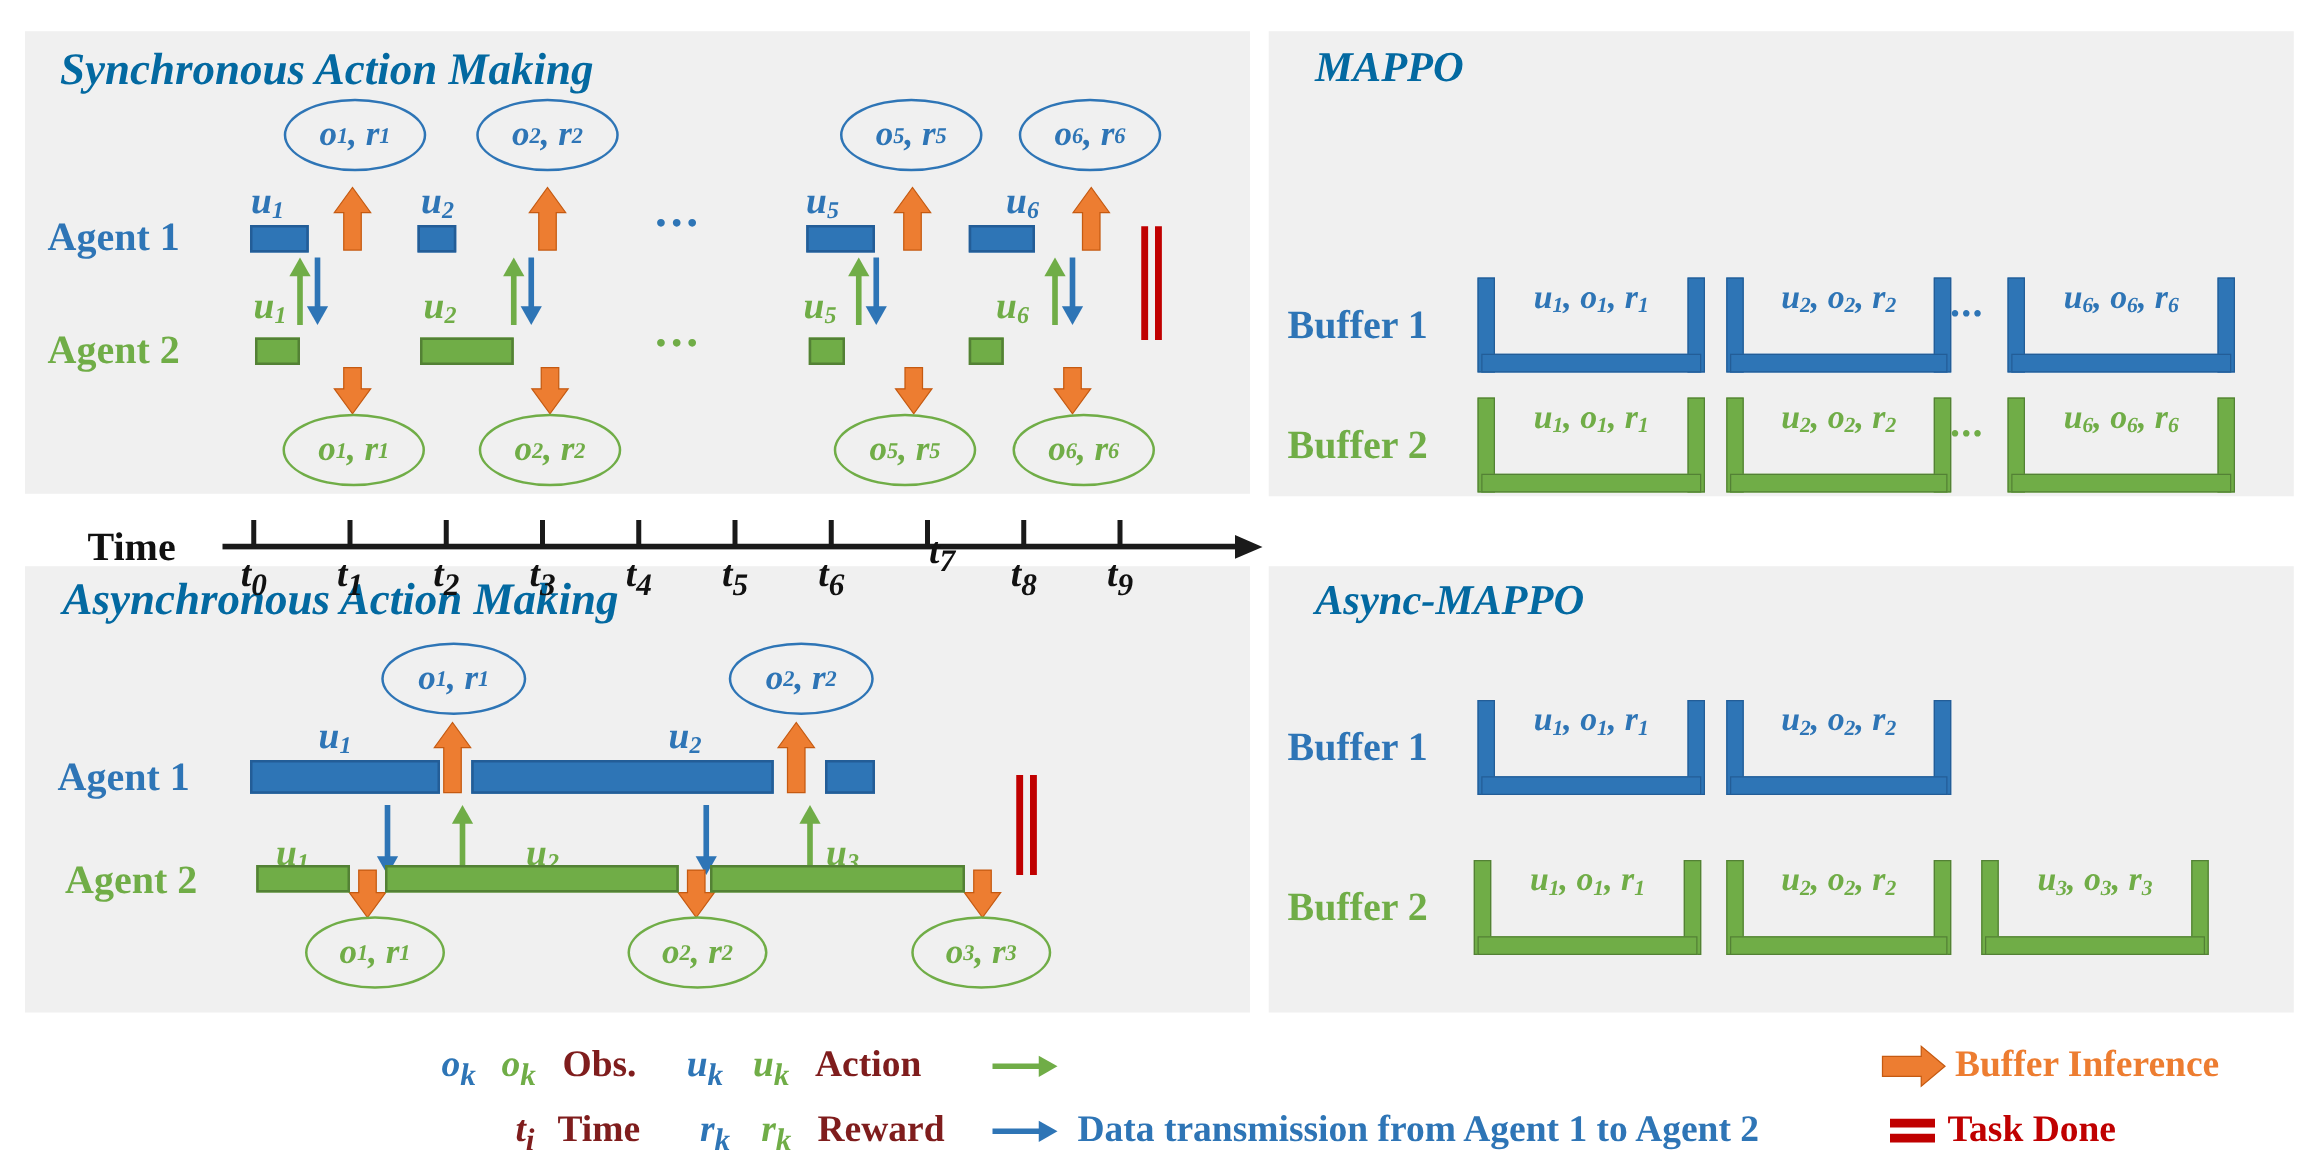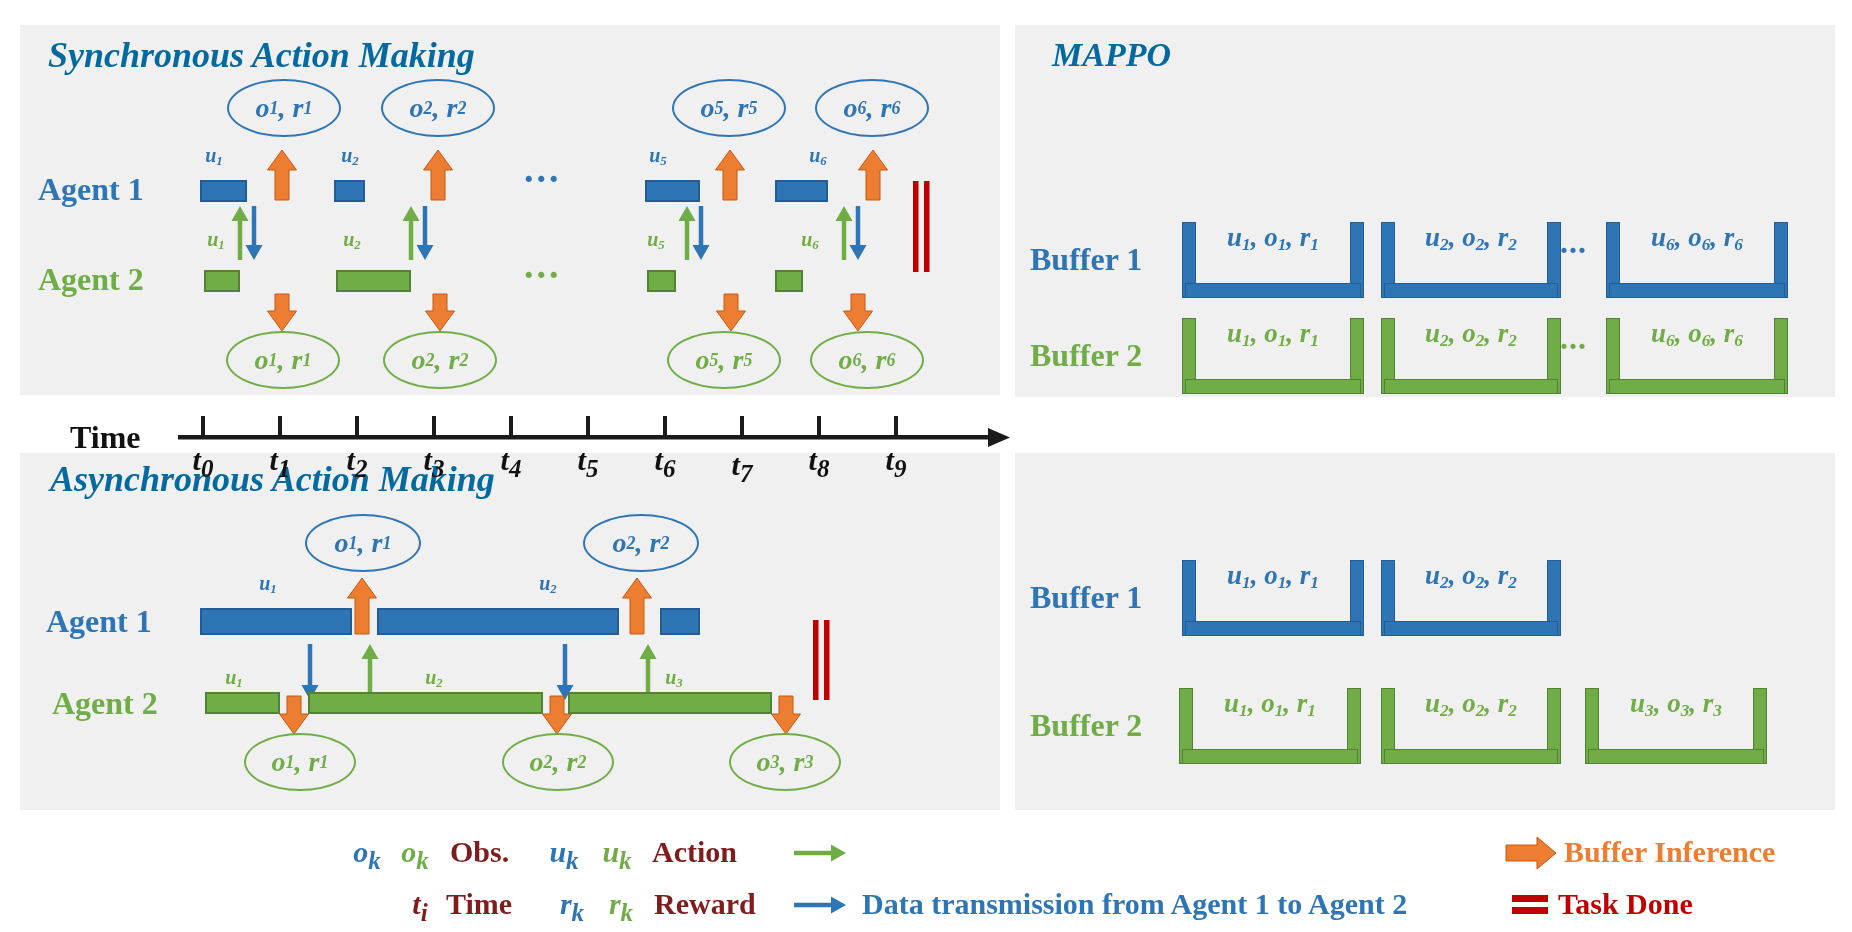--- a/index.html
+++ b/index.html
@@ -15,21 +15,21 @@
   .blue{color:#2E75B6}.green{color:#70AD47}.orange{color:#ED7D31}.red{color:#C00000}.black{color:#7f1d1d}
   .math sub,.ell sub,.btext sub,.mlabel sub{font-size:0.64em;vertical-align:-0.22em;line-height:0;}
   .math span,.ell span,.btext span,.mlabel span{white-space:pre;}
   .bar{position:absolute;box-sizing:border-box;}
   .blue-bar{background:#2E75B6;border:2px solid #235d97;}
   .green-bar{background:#70AD47;border:2px solid #538135;}
   .ell{position:absolute;border-radius:50%;display:flex;align-items:center;justify-content:center;
        font-size:28px;font-weight:bold;font-style:italic;box-sizing:border-box;white-space:nowrap;}
   .blue-ell{border:2.5px solid #2E75B6;color:#2E75B6;}
   .green-ell{border:2.5px solid #70AD47;color:#70AD47;}
-  .mlabel{position:absolute;width:44px;text-align:center;font-size:20px;font-weight:bold;
+  .mlabel{position:absolute;width:44px;text-align:center;font-size:30px;font-weight:bold;
           font-style:italic;white-space:nowrap;line-height:1.1;}
   .dots{position:absolute;font-weight:bold;font-size:38px;letter-spacing:3px;line-height:1;}
   .dots.bufdots{font-size:32px;letter-spacing:1px;}
   .bracket{position:absolute;}
   .bracket .post,.bracket .rail{position:absolute;box-sizing:border-box;}
   .post{top:0;width:14px;height:100%;}
   .post.left{left:0}.post.right{right:0}
   .rail{left:3px;right:3px;bottom:0;height:15px;}
   .blue-br .post,.blue-br .rail{background:#2E75B6;border:1.5px solid #235d97;}
   .green-br .post,.green-br .rail{background:#70AD47;border:1.5px solid #538135;}
@@ -113,20 +113,21 @@
       <line x1="794" y1="905" x2="833" y2="905" stroke="#2E75B6" stroke-width="4.5"></line>
       <polygon points="846,905 831,913.5 831,896.5" fill="#2E75B6"></polygon>
       <polygon points="1506,845 1537,845 1537,837 1556,853 1537,869 1537,861 1506,861" fill="#ED7D31" stroke="#C55A11" stroke-width="1"></polygon>
       <rect x="1512" y="895" width="36" height="7" fill="#C00000"></rect>
       <rect x="1512" y="907" width="36" height="7" fill="#C00000"></rect>
     </svg>
 
   <h2 class="ptitle" style="left:48px;top:36px;">Synchronous Action Making</h2>
   <h2 class="ptitle small" style="left:1052px;top:36px;">MAPPO</h2>
   <h2 class="ptitle" style="left:50px;top:460px;">Asynchronous Action Making</h2>
+  <h2 class="ptitle small" style="left:1052px;top:462px;">Async-MAPPO</h2>
 
   <div class="alabel blue" style="left:38px;top:172px;">Agent 1</div>
   <div class="alabel green" style="left:38px;top:262px;">Agent 2</div>
   <div class="alabel blue" style="left:46px;top:604px;">Agent 1</div>
   <div class="alabel green" style="left:52px;top:686px;">Agent 2</div>
 
   <div class="alabel blue" style="left:1030px;top:242px;">Buffer 1</div>
   <div class="alabel green" style="left:1030px;top:338px;">Buffer 2</div>
   <div class="alabel blue" style="left:1030px;top:580px;">Buffer 1</div>
   <div class="alabel green" style="left:1030px;top:708px;">Buffer 2</div>
@@ -225,21 +226,21 @@
       <span>r</span>
       <sub>6</sub>
     </div>
     <div class="tick-label" style="left: 181px; top: 443px;"><span>t</span><sub>0</sub></div>
     <div class="tick-label" style="left: 258px; top: 443px;"><span>t</span><sub>1</sub></div>
     <div class="tick-label" style="left: 335px; top: 443px; font-style: italic;"><span>t</span><sub>2</sub></div>
     <div class="tick-label" style="left: 412px; top: 443px;"><span>t</span><sub>3</sub></div>
     <div class="tick-label" style="left: 489px; top: 443px;"><span>t</span><sub>4</sub></div>
     <div class="tick-label" style="left: 566px; top: 443px;"><span>t</span><sub>5</sub></div>
     <div class="tick-label" style="left: 643px; top: 443px;"><span>t</span><sub>6</sub></div>
-    <div class="tick-label" style="left: 720px; top: 448px;"><span>t</span><sub>7</sub></div>
+    <div class="tick-label" style="left: 720px; top: 424px; text-align: right;"><span>t</span><sub>7</sub></div>
     <div class="tick-label" style="left: 797px; top: 443px;"><span>t</span><sub>8</sub></div>
     <div class="tick-label" style="left: 874px; top: 443px;"><span>t</span><sub>9</sub></div>
     <div class="bracket blue-br" style="left: 1182px; top: 222px; width: 182px; height: 76px;">
       <div class="post left"></div>
       <div class="post right"></div>
       <div class="rail"></div>
       <div class="btext"><span>u</span><sub>1</sub><span>, </span><span>o</span><sub>1</sub><span>, </span><span>r</span><sub>1</sub></div>
     </div>
     <div class="bracket blue-br" style="left: 1381px; top: 222px; width: 180px; height: 76px;">
       <div class="post left"></div>

